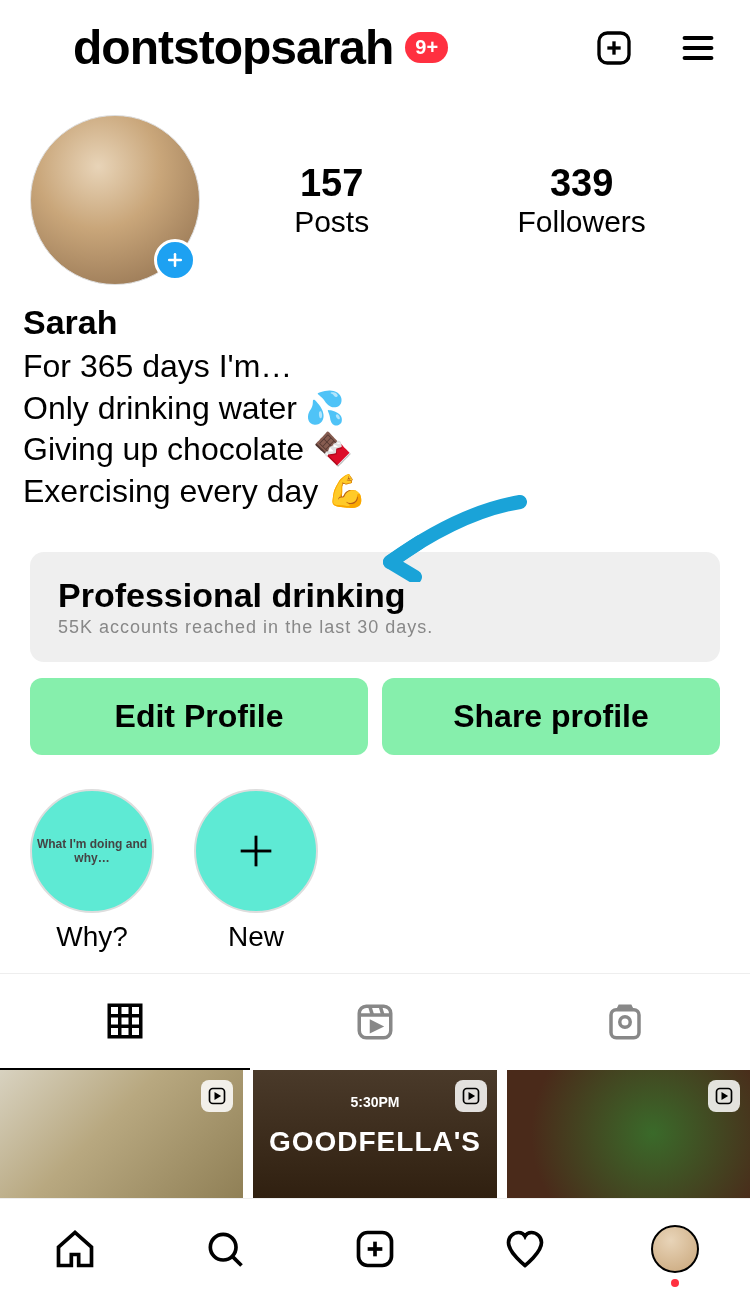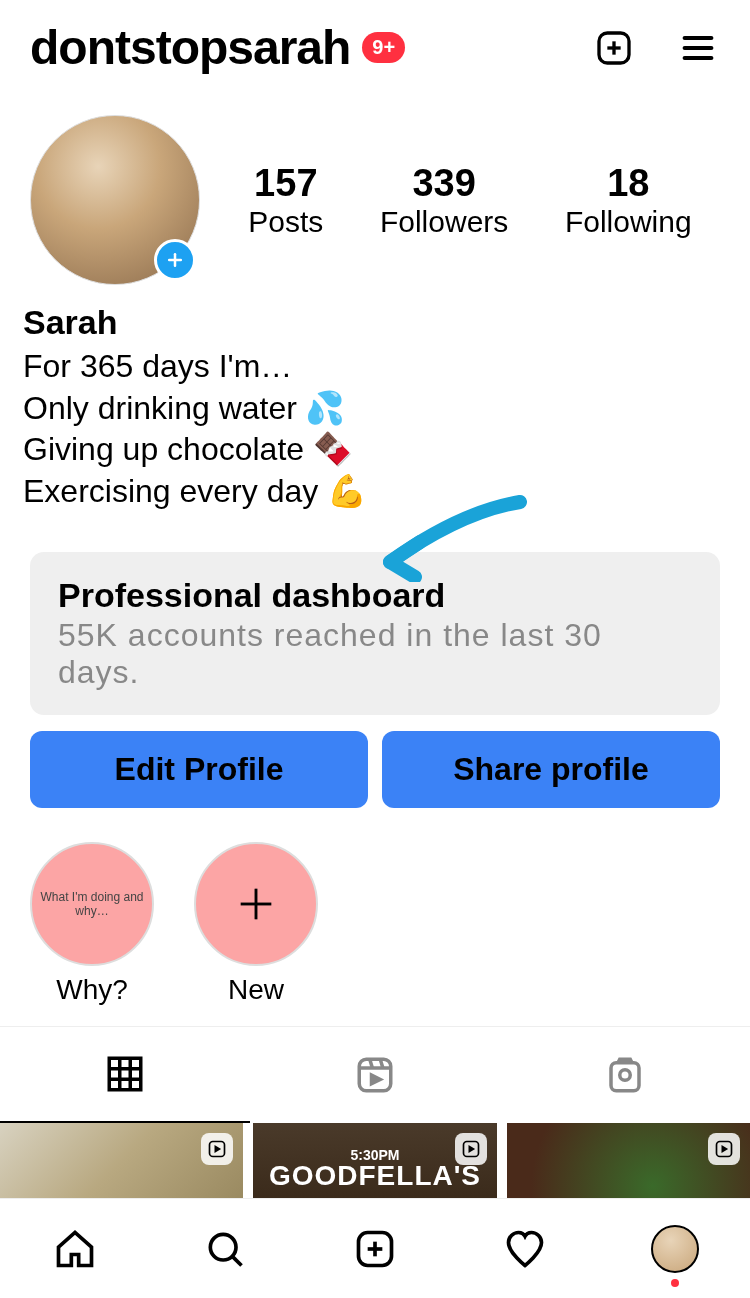--- a/index.html
+++ b/index.html
@@ -1,52 +1,52 @@
 <!DOCTYPE html>
 <html><head>
 <meta charset="utf-8">
 <style>
   * { box-sizing: border-box; margin: 0; padding: 0; }
   html, body { width: 750px; height: 1298px; font-family: -apple-system, Helvetica, Arial, sans-serif; background: #fff; color: #000; overflow: hidden; }
   .header { display: flex; align-items: center; padding: 20px 30px 10px 30px; }
-  .username { font-size: 48px; font-weight: 700; letter-spacing: -1px; }
+  .username { font-size: 48px; font-weight: 700; letter-spacing: -1px; margin-left: 43px; }
   .badge { background: #ff3040; color: #fff; border-radius: 16px; font-size: 20px; font-weight: 700; padding: 4px 10px; margin-left: 12px; }
   .header-spacer { flex: 1; }
   .icon-btn { width: 44px; height: 44px; display: flex; align-items: center; justify-content: center; margin-left: 40px; }
   .profile-row { display: flex; align-items: center; padding: 30px 30px 0 30px; }
   .avatar-wrap { position: relative; width: 170px; height: 170px; }
   .avatar { width: 170px; height: 170px; border-radius: 50%; background: radial-gradient(circle at 40% 30%, #e8d4b8 0%, #c9a67a 40%, #8a6a4a 100%); border: 1px solid #ddd; }
   .avatar-plus { position: absolute; bottom: 4px; right: 4px; width: 42px; height: 42px; border-radius: 50%; background: #1da1f2; border: 3px solid #fff; display: flex; align-items: center; justify-content: center; }
   .stats { flex: 1; display: flex; justify-content: space-around; margin-left: 20px; }
   .stat { text-align: center; }
   .stat-num { font-size: 38px; font-weight: 700; }
   .stat-label { font-size: 30px; }
   .bio { padding: 18px 30px 10px 23px; }
   .display-name { font-size: 34px; font-weight: 600; margin-bottom: 4px; }
   .bio-line { font-size: 32px; line-height: 1.3; }
   .dashboard { margin: 30px 30px 16px 30px; background: #efefef; border-radius: 14px; padding: 24px 28px; position: relative; }
   .dashboard-title { font-size: 34px; font-weight: 600; }
-  .dashboard-sub { font-size: 32px; color: #888; letter-spacing: 1px; margin-top: 2px; }
+  .dashboard-sub { font-size: 18px; color: #888; letter-spacing: 1px; margin-top: 2px; }
   .arrow { position: absolute; top: -60px; right: 190px; width: 160px; height: 90px; pointer-events: none; }
   .action-row { display: flex; gap: 14px; padding: 0 30px; }
-  .action-btn { flex: 1; background: #3b82f6; border-radius: 12px; text-align: center; font-size: 32px; font-weight: 600; padding: 20px 0; }
+  .action-btn { flex: 1; background: #86efac; border-radius: 12px; text-align: center; font-size: 32px; font-weight: 600; padding: 20px 0; }
   .highlights { display: flex; gap: 40px; padding: 34px 30px 20px 30px; }
   .highlight { text-align: center; }
-  .hl-circle { width: 124px; height: 124px; border-radius: 50%; border: 2px solid #ddd; background: #fca5a5; display: flex; align-items: center; justify-content: center; font-size: 12px; font-weight: 400; color: #444; padding: 4px; }
+  .hl-circle { width: 124px; height: 124px; border-radius: 50%; border: 2px solid #ddd; background: #5eead4; display: flex; align-items: center; justify-content: center; font-size: 12px; font-weight: 700; color: #444; padding: 4px; }
   .hl-label { font-size: 28px; margin-top: 8px; }
   .tabs { display: flex; border-top: 1px solid #eee; }
   .tab { flex: 1; display: flex; align-items: center; justify-content: center; padding: 26px 0; }
   .tab.active { border-bottom: 2px solid #000; }
   .grid { display: flex; gap: 10px; }
   .post { flex: 1; height: 158px; position: relative; }
   .reel-badge { position: absolute; top: 10px; right: 10px; width: 32px; height: 32px; border-radius: 8px; background: rgba(255,255,255,0.85); display:flex; align-items:center; justify-content:center; }
   .post1 { background: linear-gradient(135deg, #d8d2c0 0%, #b8a880 40%, #8a7a50 100%); }
   .post2 { background: linear-gradient(180deg, #4a3a2a 0%, #2a1a0a 100%); position: relative; }
   .post2-label { position:absolute; top:24px; left:0; right:0; text-align:center; color:#fff; font-size:14px; font-weight:700; }
-  .post2-brand { position:absolute; top:37px; left:0; right:0; text-align:center; color:#fff; font-size:28px; font-weight:800; letter-spacing:1px; }
+  .post2-brand { position:absolute; top:56px; left:0; right:0; text-align:center; color:#fff; font-size:28px; font-weight:800; letter-spacing:1px; }
   .post3 { background: radial-gradient(circle at 60% 40%, #3a6a2a 0%, #4a2a1a 70%); }
   .navbar { position: absolute; bottom: 0; left: 0; right: 0; height: 100px; display: flex; align-items: center; justify-content: space-around; background: #fff; border-top: 1px solid #eee; }
   .nav-item { width: 48px; height: 48px; display: flex; align-items: center; justify-content: center; position: relative; }
   .nav-avatar { width: 48px; height: 48px; border-radius: 50%; background: radial-gradient(circle at 40% 30%, #e8d4b8 0%, #c9a67a 100%); border: 2px solid #000; }
   .nav-dot { position: absolute; bottom: -14px; width: 8px; height: 8px; border-radius: 50%; background: #ff3040; left: 50%; transform: translateX(-50%); }
 </style>
 </head>
 <body>
 
 <div class="header">
@@ -81,41 +81,37 @@
   </div>
   <div class="stats">
     <div class="stat">
       <div class="stat-num">157</div>
       <div class="stat-label">Posts</div>
     </div>
     <div class="stat">
       <div class="stat-num">339</div>
       <div class="stat-label">Followers</div>
     </div>
-    <div class="stat">
-      <div class="stat-num">18</div>
-      <div class="stat-label">Following</div>
-    </div>
   </div>
 </div>
 
 <div class="bio">
   <div class="display-name">Sarah</div>
   <div class="bio-line">For 365 days I'm…</div>
   <div class="bio-line">Only drinking water 💦</div>
   <div class="bio-line">Giving up chocolate 🍫</div>
   <div class="bio-line">Exercising every day 💪</div>
 </div>
 
 <div class="dashboard">
   <svg class="arrow" viewBox="0 0 160 90">
     <path d="M150 10 Q 90 20 20 70" stroke="#1aa3d8" stroke-width="14" fill="none" stroke-linecap="round"></path>
     <path d="M20 70 L50 50 M20 70 L45 85" stroke="#1aa3d8" stroke-width="14" fill="none" stroke-linecap="round"></path>
   </svg>
-  <div class="dashboard-title">Professional dashboard</div>
+  <div class="dashboard-title">Professional drinking</div>
   <div class="dashboard-sub">55K accounts reached in the last 30 days.</div>
 </div>
 
 <div class="action-row">
   <div class="action-btn">Edit Profile</div>
   <div class="action-btn">Share profile</div>
 </div>
 
 <div class="highlights">
   <div class="highlight">

